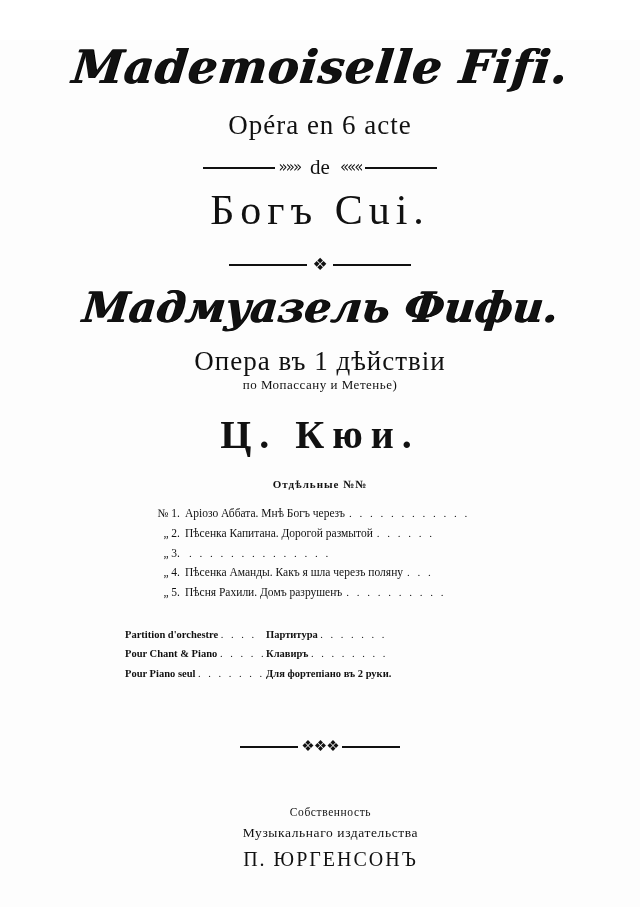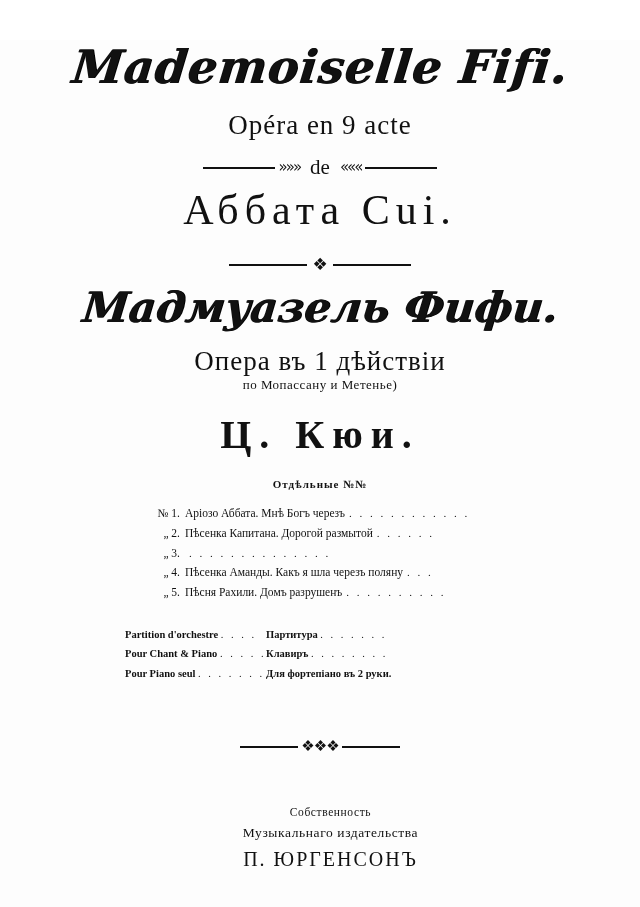--- a/index.html
+++ b/index.html
@@ -185,31 +185,31 @@
   .imp-3 { font-size: 20px; letter-spacing: 2px; margin-top: 7px; text-align: center; }
   .imp-4 { font-size: 12.5px; letter-spacing: 1px; margin-top: 5px; }
 </style>
 </head>
 <body>
 
 <div class="page">
 
   <div class="title-main center">Mademoiselle Fifi.</div>
 
-  <div class="subtitle-1 center">Opéra en 9 acte</div>
+  <div class="subtitle-1 center">Opéra en 6 acte</div>
 
   <div class="orn-row">
     <span class="rule"></span>
     <span class="arrowsL">»»»</span>
     <span class="de">de</span>
     <span class="arrowsR">«««</span>
     <span class="rule"></span>
   </div>
 
-  <div class="composer-latin center">Аббата Cui.</div>
+  <div class="composer-latin center">Богъ Cui.</div>
 
   <div class="orn-mid">
     <span class="rule"></span>
     <span class="glyph">❖</span>
     <span class="rule"></span>
   </div>
 
   <div class="title-ru center">Мадмуазель Фифи.</div>
 
   <div class="subtitle-ru center">Опера въ 1 дѣйствiи</div>

